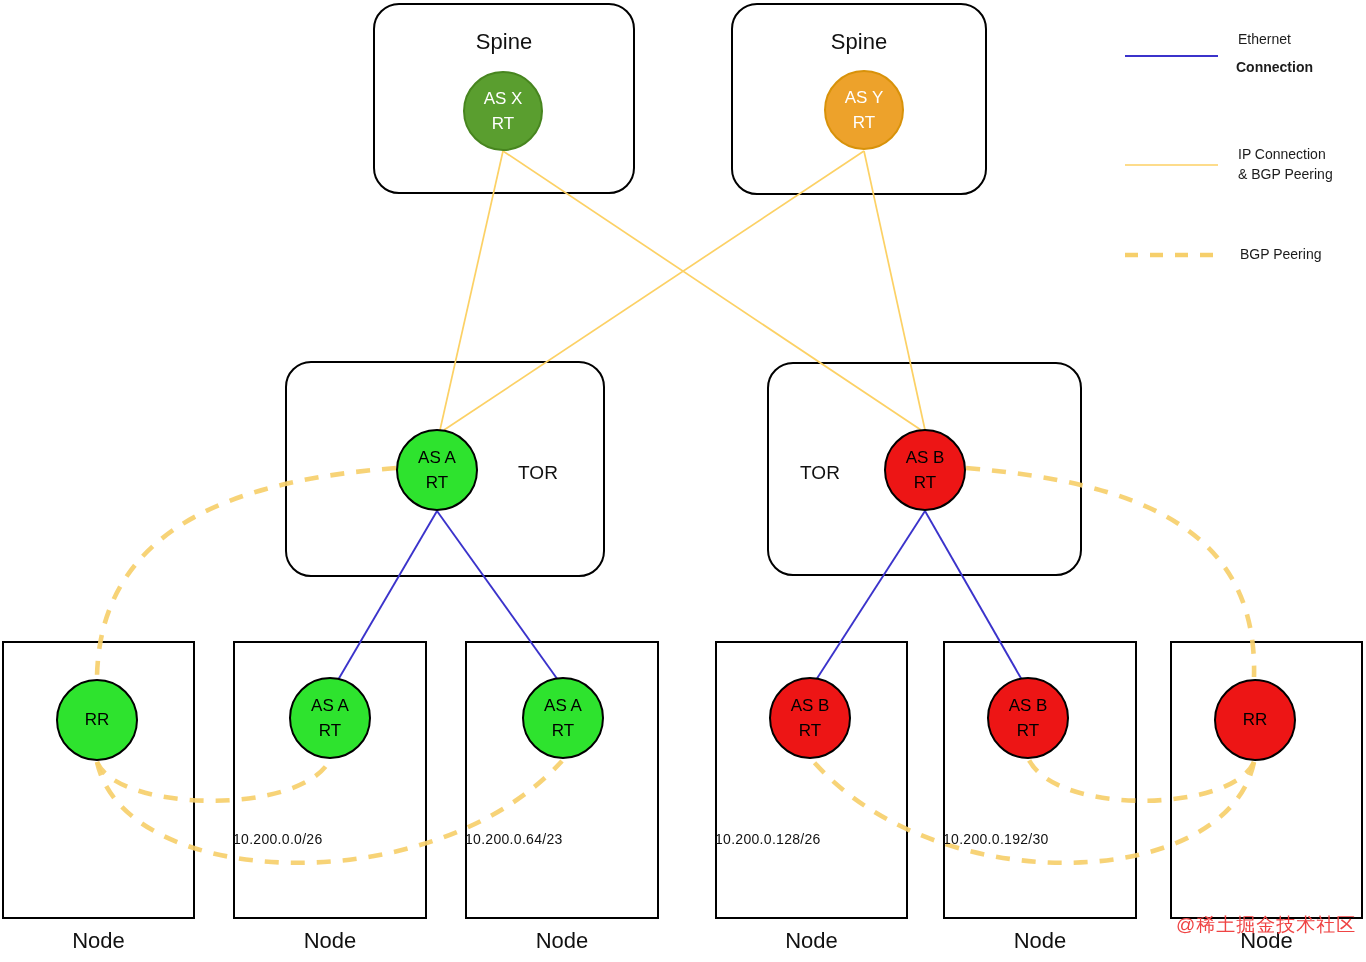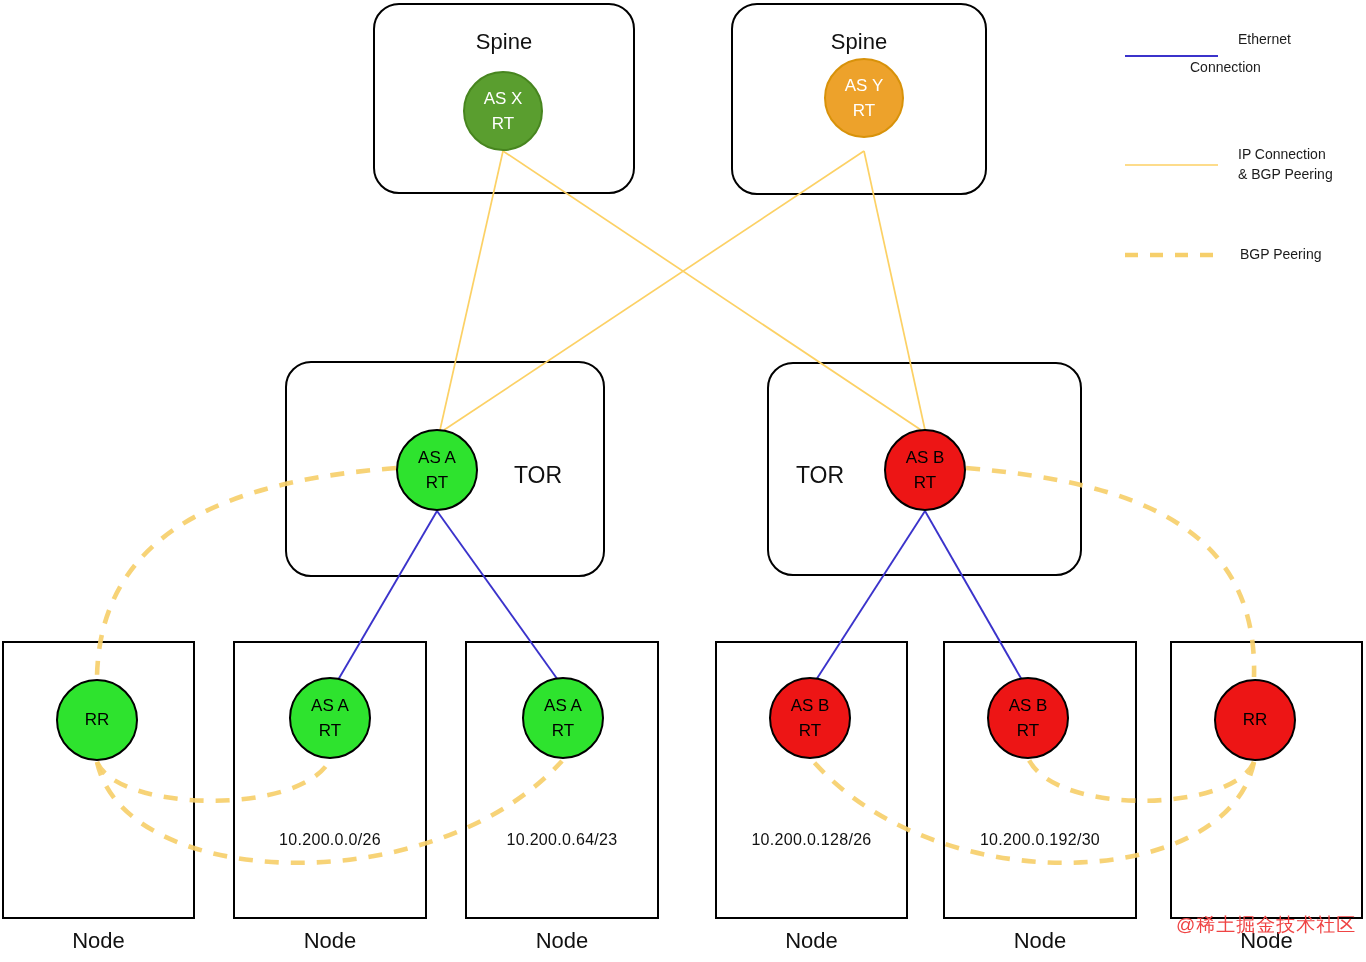--- a/index.html
+++ b/index.html
@@ -14,23 +14,23 @@
     position:absolute;border-radius:50%;display:flex;flex-direction:column;
     align-items:center;justify-content:center;z-index:3;box-sizing:border-box;
     font-size:17px;line-height:1.5;text-align:center;
   }
   .c-spine-green{width:80px;height:80px;background:var(--spine-x-fill);border:2px solid var(--spine-x-border);color:#fff;}
   .c-spine-orange{width:80px;height:80px;background:var(--spine-y-fill);border:2px solid var(--spine-y-border);color:#fff;}
   .c-green{width:82px;height:82px;background:var(--as-a-fill);border:2px solid #000;color:#000;}
   .c-red{width:82px;height:82px;background:var(--as-b-fill);border:2px solid #000;color:#000;}
   .lbl{position:absolute;z-index:4;}
   .title{font-size:22px;text-align:center;}
-  .tor-t{font-size:23px;width:70px;text-align:center;}
+  .tor-t{font-size:19px;width:70px;text-align:center;}
   .node-t{font-size:22px;text-align:center;}
-  .ip{font-size:16px;text-align:center;letter-spacing:.3px;}
+  .ip{font-size:14px;letter-spacing:.3px;}
   .leg-t{font-size:14px;color:#1c1c1c;}
   #watermark{position:absolute;z-index:5;font-size:19px;color:#ef4444;letter-spacing:1px;}
 </style>
 </head>
 <body>
 
 <div id="canvas">
 
   <div class="box rbox" style="left:373px;top:3px;width:262px;height:191px;"></div>
   <div class="box rbox" style="left:731px;top:3px;width:256px;height:192px;"></div>
@@ -66,21 +66,21 @@
     <path d="M1125 165 L1218 165" style="stroke:var(--ip-bgp);stroke-width:1.7;fill:none"></path>
     <path d="M1125 255 L1214 255" style="stroke:var(--bgp-dash);stroke-width:4.6;fill:none;stroke-dasharray:13 12"></path>
   </svg>
 
   <div class="lbl title" style="left:373px;top:29px;width:262px;">Spine</div>
   <div class="lbl title" style="left:731px;top:29px;width:256px;">Spine</div>
   <div class="circ c-spine-green" style="left:463px;top:71px;">
     <span>AS X</span>
     <span>RT</span>
   </div>
-  <div class="circ c-spine-orange" style="left:824px;top:58px;">
+  <div class="circ c-spine-orange" style="left:824px;top:70px;">
     <span>AS Y</span>
     <span>RT</span>
   </div>
 
   <div class="lbl tor-t" style="left:503px;top:462px;">TOR</div>
   <div class="lbl tor-t" style="left:785px;top:462px;">TOR</div>
   <div class="circ c-green" style="left:396px;top:429px;">
     <span>AS A</span>
     <span>RT</span>
   </div>
@@ -118,20 +118,20 @@
   <div class="lbl ip" style="left:943px;top:831px;width:194px;">10.200.0.192/30</div>
 
   <div class="lbl node-t" style="left:2px;top:928px;width:193px;">Node</div>
   <div class="lbl node-t" style="left:233px;top:928px;width:194px;">Node</div>
   <div class="lbl node-t" style="left:465px;top:928px;width:194px;">Node</div>
   <div class="lbl node-t" style="left:715px;top:928px;width:193px;">Node</div>
   <div class="lbl node-t" style="left:943px;top:928px;width:194px;">Node</div>
   <div class="lbl node-t" style="left:1170px;top:928px;width:193px;">Node</div>
 
   <div class="lbl leg-t" style="left:1238px;top:31px;">Ethernet</div>
-  <div class="lbl leg-t" style="left:1190px;top:59px;">Connection</div>
+  <div class="lbl leg-t" style="left:1236px;top:59px;font-weight:bold;">Connection</div>
   <div class="lbl leg-t" style="left:1238px;top:146px;">IP Connection</div>
   <div class="lbl leg-t" style="left:1238px;top:166px;">&amp; BGP Peering</div>
   <div class="lbl leg-t" style="left:1240px;top:246px;">BGP Peering</div>
 
   <div id="watermark" style="left:1176px;top:912px;">@稀土掘金技术社区</div>
 
 </div>
 
 </body></html>

